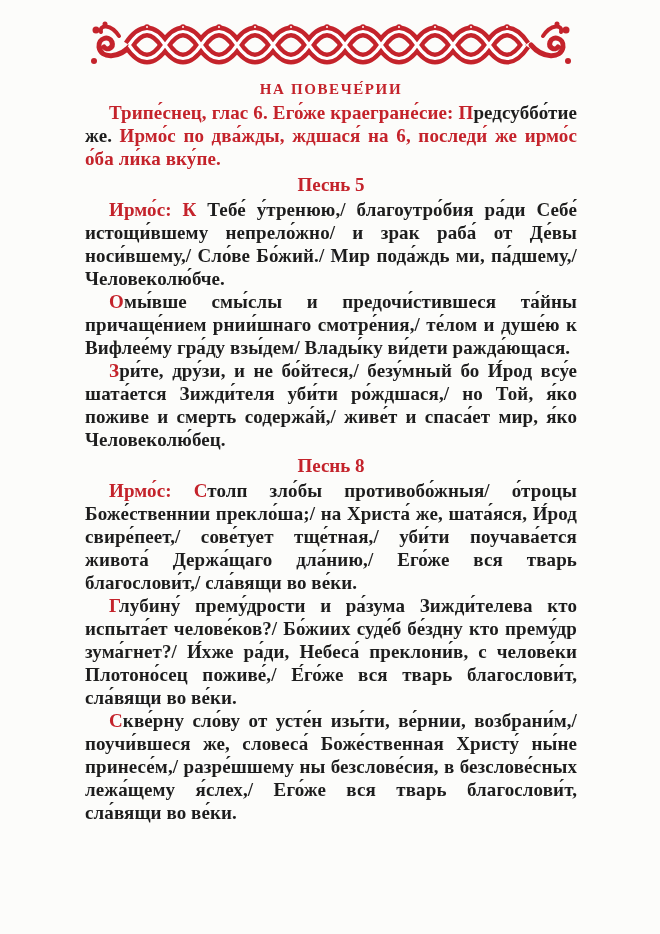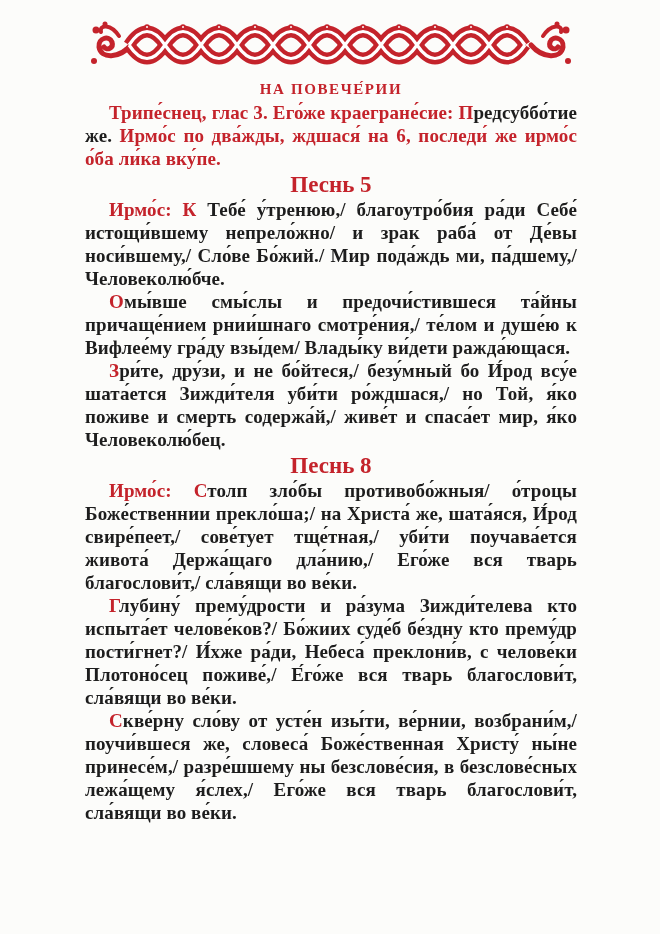--- a/index.html
+++ b/index.html
@@ -38,21 +38,21 @@
     line-height:23px;
     text-align:justify;
     text-indent:24px;
     letter-spacing:0.1px;
   }
   p.rubric{margin-top:3px;}
   p.irmos{}
   .song-heading{
     text-align:center;
     color:var(--red);
-    font-size:23px;
+    font-size:19px;
     font-weight:700;
     line-height:23px;
     margin:3px 0 2px 0;
   }
   .red{color:var(--red);}
   .black{color:var(--ink);}
 </style>
 </head>
 <body>
 
@@ -104,32 +104,32 @@
         <circle class="dot-core" cx="346" cy="7" r="1"></circle>
       <circle class="dot" cx="382" cy="7" r="2.8"></circle>
         <circle class="dot-core" cx="382" cy="7" r="1"></circle>
       <circle class="dot" cx="418" cy="7" r="2.8"></circle>
         <circle class="dot-core" cx="418" cy="7" r="1"></circle>
     </g>
   </svg>
 
   <div class="title">НА ПОВЕЧЕ́РИИ</div>
 
-  <p class="para rubric"><span class="red">Трипе́снец, глас 3. Его́же краегране́сие: </span><span class="red">П</span><span class="black">ред­суббо́тие же. </span><span class="red">Ирмо́с по два́жды, ждшася́ на 6, последи́ же ирмо́с о́ба ли́ка вку́пе.</span></p>
+  <p class="para rubric"><span class="red">Трипе́снец, глас 6. Его́же краегране́сие: </span><span class="red">П</span><span class="black">ред­суббо́тие же. </span><span class="red">Ирмо́с по два́жды, ждшася́ на 6, последи́ же ирмо́с о́ба ли́ка вку́пе.</span></p>
 
   <div class="song-heading">Песнь 5</div>
 
   <p class="para irmos"><span class="red">Ирмо́с: </span><span class="red">К</span><span class="black"> Тебе́ у́тренюю,/ благоутро́бия ра́ди Себе́ истощи́вшему непрело́жно/ и зрак раба́ от Де́вы носи́вшему,/ Сло́ве Бо́жий./ Мир пода́ждь ми, па́дшему,/ Человеколю́бче.</span></p>
 
   <p class="para"><span class="red">О</span><span class="black">мы́вше смы́слы и предочи́стившеся та́йны причаще́нием рнии́шнаго смотре́ния,/ те́лом и душе́ю к Вифлее́му гра́ду взы́дем/ Влады́ку ви́дети ражда́ющася.</span></p>
 
   <p class="para"><span class="red">З</span><span class="black">ри́те, дру́зи, и не бо́йтеся,/ безу́мный бо И́род всу́е шата́ется Зижди́теля уби́ти ро́ждшася,/ но Той, я́ко поживе и смерть содержа́й,/ живе́т и спаса́ет мир, я́ко Человеколю́бец.</span></p>
 
   <div class="song-heading">Песнь 8</div>
 
   <p class="para irmos"><span class="red">Ирмо́с: </span><span class="red">С</span><span class="black">толп зло́бы противобо́жныя/ о́троцы Боже́ственнии прекло́ша;/ на Христа́ же, шата́­яся, И́род свире́пеет,/ сове́тует тще́тная,/ уби́ти поучава́ется живота́ Держа́щаго дла́нию,/ Его́же вся тварь благослови́т,/ сла́вящи во ве́ки.</span></p>
 
 
-  <p class="para"><span class="red">Г</span><span class="black">лубину́ прему́дрости и ра́зума Зижди́телева кто испыта́ет челове́ков?/ Бо́жиих суде́б бе́здну кто прему́др пости́гнет?/ И́хже ра́ди, Небеса́ прекло­ни́в, с челове́ки Плотоно́сец поживе́,/ Е́го́же вся тварь благослови́т, сла́вящи во ве́ки.</span></p>
+  <p class="para"><span class="red">Г</span><span class="black">лубину́ прему́дрости и ра́зума Зижди́телева кто испыта́ет челове́ков?/ Бо́жиих суде́б бе́здну кто прему́др зума́гнет?/ И́хже ра́ди, Небеса́ прекло­ни́в, с челове́ки Плотоно́сец поживе́,/ Е́го́же вся тварь благослови́т, сла́вящи во ве́ки.</span></p>
 
   <p class="para"><span class="red">С</span><span class="black">кве́рну сло́ву от усте́н изы́ти, ве́рнии, возбра­ни́м,/ поучи́вшеся же, словеса́ Боже́ственная Хри­сту́ ны́не принесе́м,/ разре́шшему ны безслове́сия, в безслове́сных лежа́щему я́слех,/ Его́же вся тварь благослови́т, сла́вящи во ве́ки.</span></p>
 
 </div>
 
 </body></html>

